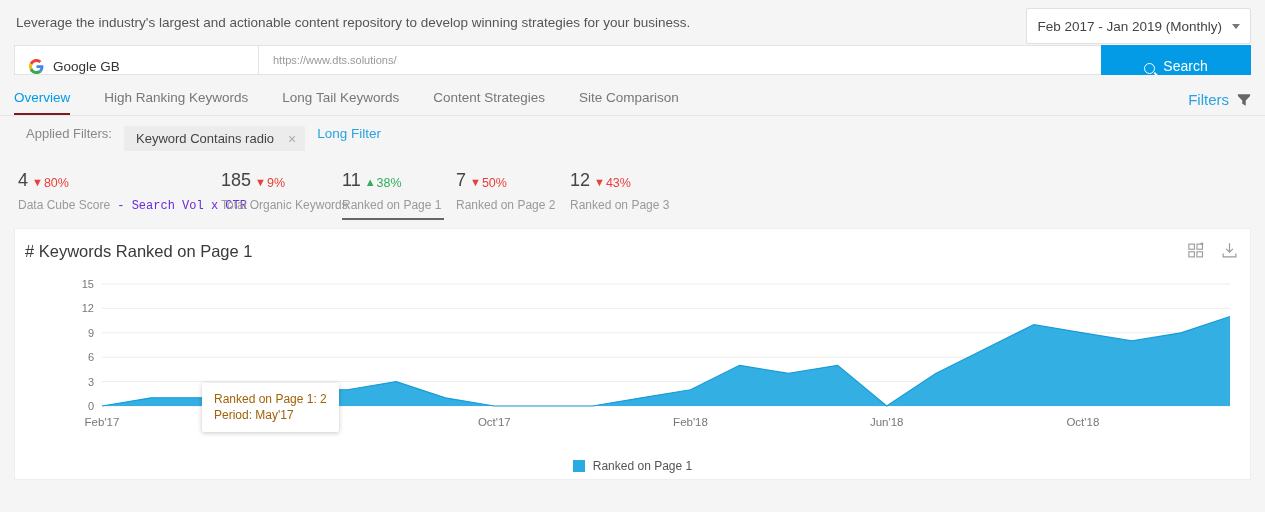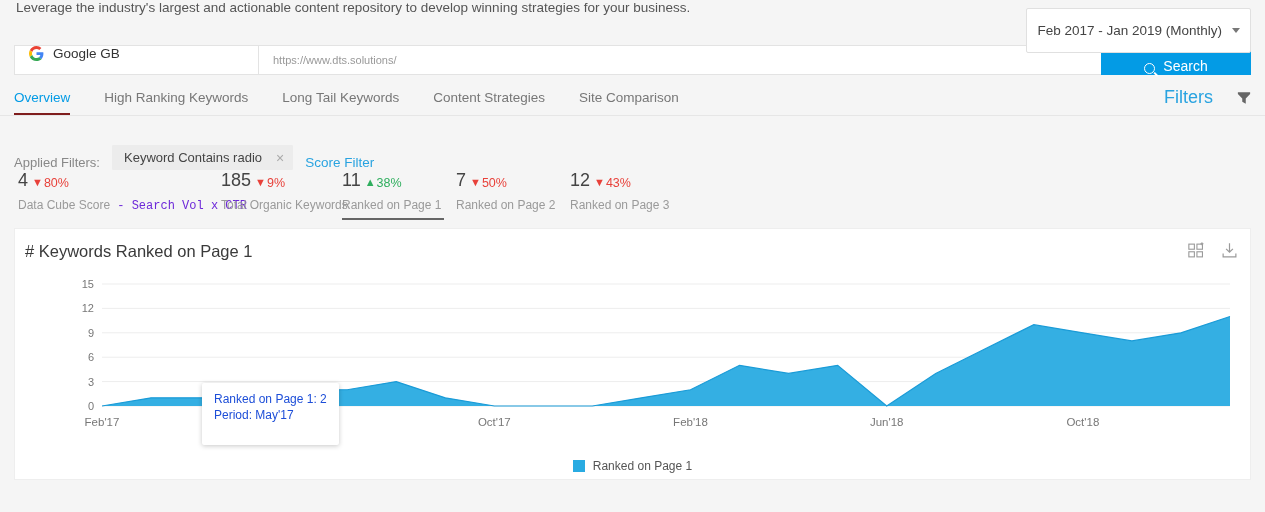--- a/index.html
+++ b/index.html
@@ -11,33 +11,33 @@
     font-family: "Liberation Sans", sans-serif;
     overflow: hidden;
   }
   body { position: relative; }
 
   
   .topbar {
     height: 45px;
     background: #f5f5f5;
     display: flex;
-    align-items: flex-start;
+    align-items: center;
     padding: 0 24px 0 16px;
     position: relative;
   }
   .tagline {
     font-size: 13.5px;
     color: #555;
     white-space: nowrap;
   }
   .daterange {
     position: absolute;
     right: 14px; top: 8px;
-    height: 45px;
+    height: 36px;
     background: #fff;
     border: 1px solid #e0e0e0;
     border-radius: 2px;
     display: flex;
     align-items: center;
     padding: 0 10px;
     font-size: 13.5px;
     color: #444;
     cursor: pointer;
     gap: 10px;
@@ -54,21 +54,21 @@
     margin: 0 14px;
     height: 30px;
     display: flex;
     align-items: stretch;
     background: #fff;
     border: 1px solid #e3e3e3;
   }
   .engine-sel {
     width: 244px;
     display: flex;
-    align-items: flex-start;
+    align-items: flex-end;
     gap: 9px;
     padding-left: 14px;
     border-right: 1px solid #e3e3e3;
     font-size: 13.5px;
     color: #333;
     cursor: pointer;
   }
   .g-logo {
     width: 15px; height: 15px;
     position: relative;
@@ -137,33 +137,33 @@
   }
   .tab.active {
     color: #039be5;
     border-bottom: 2px solid #7f1d1d;
   }
   .filters-link {
     position: absolute;
     right: 14px; bottom: 7px;
     display: flex;
     align-items: center;
-    gap: 24px;
-    font-size: 18px;
+    gap: 8px;
+    font-size: 15px;
     color: #29a3e0;
     cursor: pointer;
   }
   .funnel { width: 14px; height: 14px; display: block; }
 
   
   .appliedrow {
     height: 44px;
     display: flex;
-    align-items: flex-end;
-    padding: 0 14px;
+    align-items: flex-start;
+    padding: 0 26px;
     gap: 12px;
     margin-top: 10px;
   }
   .applied-label { font-size: 13px; color: #888; }
   .chip {
     background: #ececec;
     height: 25px;
     display: flex;
     align-items: center;
     padding: 0 9px 0 12px;
@@ -269,23 +269,23 @@
     display: inline-block;
   }
 
   
   .tooltip {
     position: absolute;
     left: 202px; top: 383px;
     background: #fff;
     box-shadow: 0 1px 5px rgba(0,0,0,0.22);
     border-radius: 2px;
-    padding: 8px 12px 22px 12px;
+    padding: 8px 12px 9px 12px;
     font-size: 12px;
-    color: #1d4ed8;
+    color: #a16207;
     line-height: 16px;
     white-space: nowrap;
     pointer-events: none;
     z-index: 5;
   }
 
   svg text { font-family: "Liberation Sans", sans-serif; }
 </style>
 </head>
 <body>
@@ -330,21 +330,21 @@
     </svg>
   </div>
 </div>
 
 <div class="appliedrow">
   <span class="applied-label">Applied Filters:</span>
   <span class="chip">
     <span>Keyword Contains radio</span>
     <span class="chip-x">×</span>
   </span>
-  <span class="savefilter">Score Filter</span>
+  <span class="savefilter">Long Filter</span>
 </div>
 
 <div class="metrics">
   <div class="metric m1">
     <div class="mval">
       <span>4</span>
       <span class="delta down">
         <span class="arrow">▼</span>
           <span>80%</span>
       </span>

